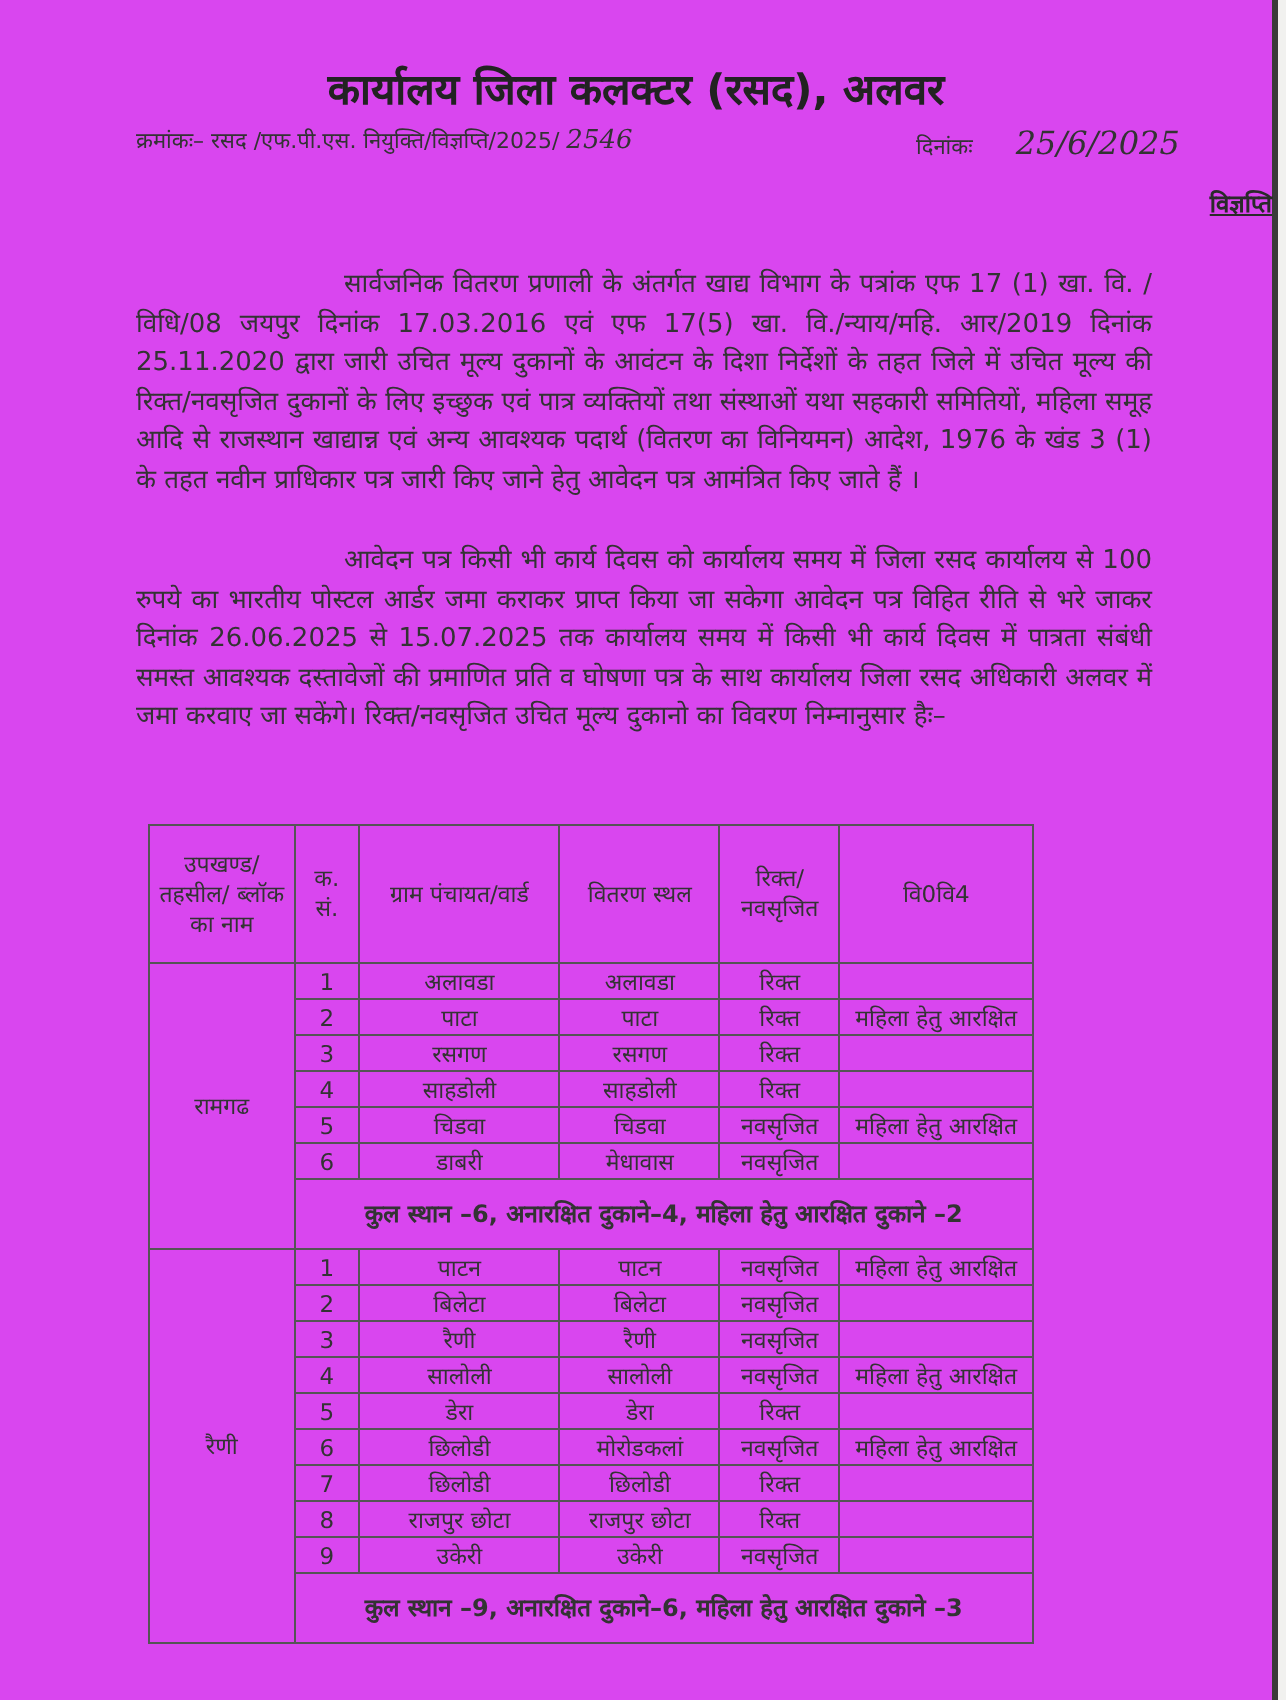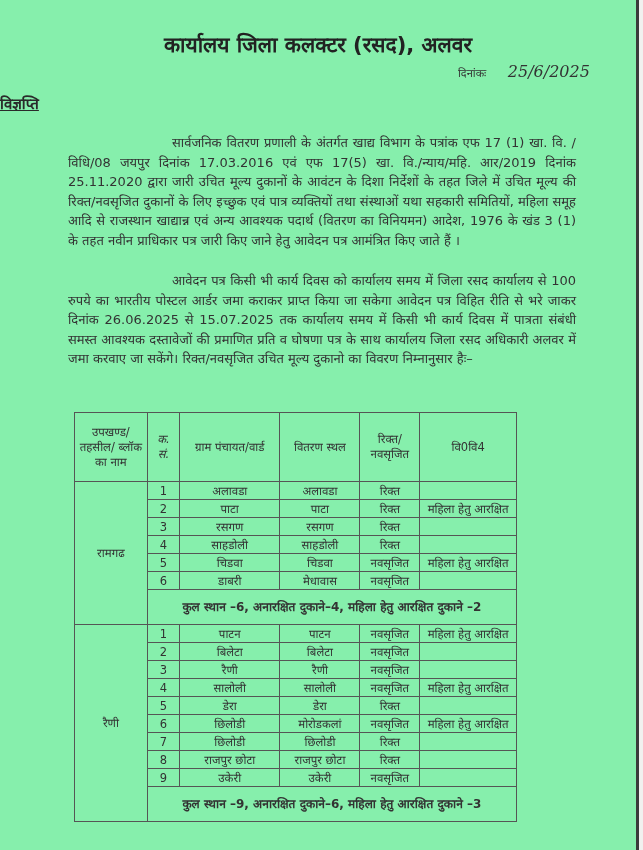--- a/index.html
+++ b/index.html
@@ -1,40 +1,44 @@
 <!DOCTYPE html>
 <html><head>
 <meta charset="utf-8">
 <style>
   html,body{margin:0;padding:0;}
   body{width:643px;height:850px;background:#f1f1ef;font-family:"DejaVu Sans",sans-serif;color:#2a2a2a;position:relative;overflow:hidden;}
-  .page{position:absolute;left:0;top:0;width:636px;height:850px;background:#86efac;border-right:3px solid #3a3a3a;}
+  .page{position:absolute;left:0;top:0;width:636px;height:850px;background:#d946ef;border-right:3px solid #3a3a3a;}
   .title{position:absolute;top:30px;left:0;width:636px;text-align:center;font-size:21px;font-weight:bold;color:#222;}
   .refline{position:absolute;top:62px;left:68px;font-size:11px;color:#333;}
   .refline .hand{font-family:"DejaVu Serif",serif;font-style:italic;font-size:13px;}
   .dateline{position:absolute;top:62px;left:458px;font-size:11px;color:#333;}
   .dateline .hand{font-family:"DejaVu Serif",serif;font-style:italic;font-size:16px;margin-left:18px;}
-  .subject{position:absolute;top:93px;left:0;width:636px;text-align:left;font-size:15px;font-weight:bold;text-decoration:underline;}
+  .subject{position:absolute;top:93px;left:0;width:636px;text-align:right;font-size:12px;font-weight:bold;text-decoration:underline;}
   .para{position:absolute;left:68px;width:508px;font-size:13px;line-height:19.6px;text-align:justify;text-indent:104px;color:#333;}
   .p1{top:133px;}
   .p2{top:271px;}
   table.grid{position:absolute;left:74px;top:412px;width:443px;border-collapse:collapse;font-size:11.5px;color:#333;}
   table.grid td, table.grid th{border:1px solid #555;padding:0 3px;text-align:center;font-weight:normal;}
   table.grid th{height:68px;line-height:15px;}
   table.grid td{height:17px;line-height:16px;}
   table.grid td.summary{height:34px;font-weight:bold;font-size:12px;margin-left:18px;}
-  .c1{width:76px;} .c2{width:30px;font-style:italic;} .c3{width:114px;} .c4{width:84px;} .c5{width:58px;} .c6{width:110px;}
+  .c1{width:76px;} .c2{width:30px;} .c3{width:114px;} .c4{width:84px;} .c5{width:58px;} .c6{width:110px;}
   td.left-rem{text-align:left;}
 </style>
 </head>
 <body>
 
 <div class="page">
   <div class="title">कार्यालय जिला कलक्टर (रसद), अलवर</div>
 
+  <div class="refline">
+    <span>क्रमांकः– रसद /एफ.पी.एस. नियुक्ति/विज्ञप्ति/2025/</span>
+    <span class="hand">2546</span>
+  </div>
   <div class="dateline">
     <span>दिनांकः</span>
     <span class="hand">25/6/2025</span>
   </div>
 
   <div class="subject">विज्ञप्ति</div>
 
   <div class="para p1">सार्वजनिक वितरण प्रणाली के अंतर्गत खाद्य विभाग के पत्रांक एफ 17 (1) खा. वि. /विधि/08 जयपुर दिनांक 17.03.2016 एवं एफ 17(5) खा. वि./न्याय/महि. आर/2019 दिनांक 25.11.2020 द्वारा जारी उचित मूल्य दुकानों के आवंटन के दिशा निर्देशों के तहत जिले में उचित मूल्य की रिक्त/नवसृजित दुकानों के लिए इच्छुक एवं पात्र व्यक्तियों तथा संस्थाओं यथा सहकारी समितियों, महिला समूह आदि से राजस्थान खाद्यान्न एवं अन्य आवश्यक पदार्थ (वितरण का विनियमन) आदेश, 1976 के खंड 3 (1) के तहत नवीन प्राधिकार पत्र जारी किए जाने हेतु आवेदन पत्र आमंत्रित किए जाते हैं ।</div>
   <div class="para p2">आवेदन पत्र किसी भी कार्य दिवस को कार्यालय समय में जिला रसद कार्यालय से 100 रुपये का भारतीय पोस्टल आर्डर जमा कराकर प्राप्त किया जा सकेगा आवेदन पत्र विहित रीति से भरे जाकर दिनांक 26.06.2025 से 15.07.2025 तक कार्यालय समय में किसी भी कार्य दिवस में पात्रता संबंधी समस्त आवश्यक दस्तावेजों की प्रमाणित प्रति व घोषणा पत्र के साथ कार्यालय जिला रसद अधिकारी अलवर में जमा करवाए जा सकेंगे। रिक्त/नवसृजित उचित मूल्य दुकानो का विवरण निम्नानुसार हैः–</div>
 

